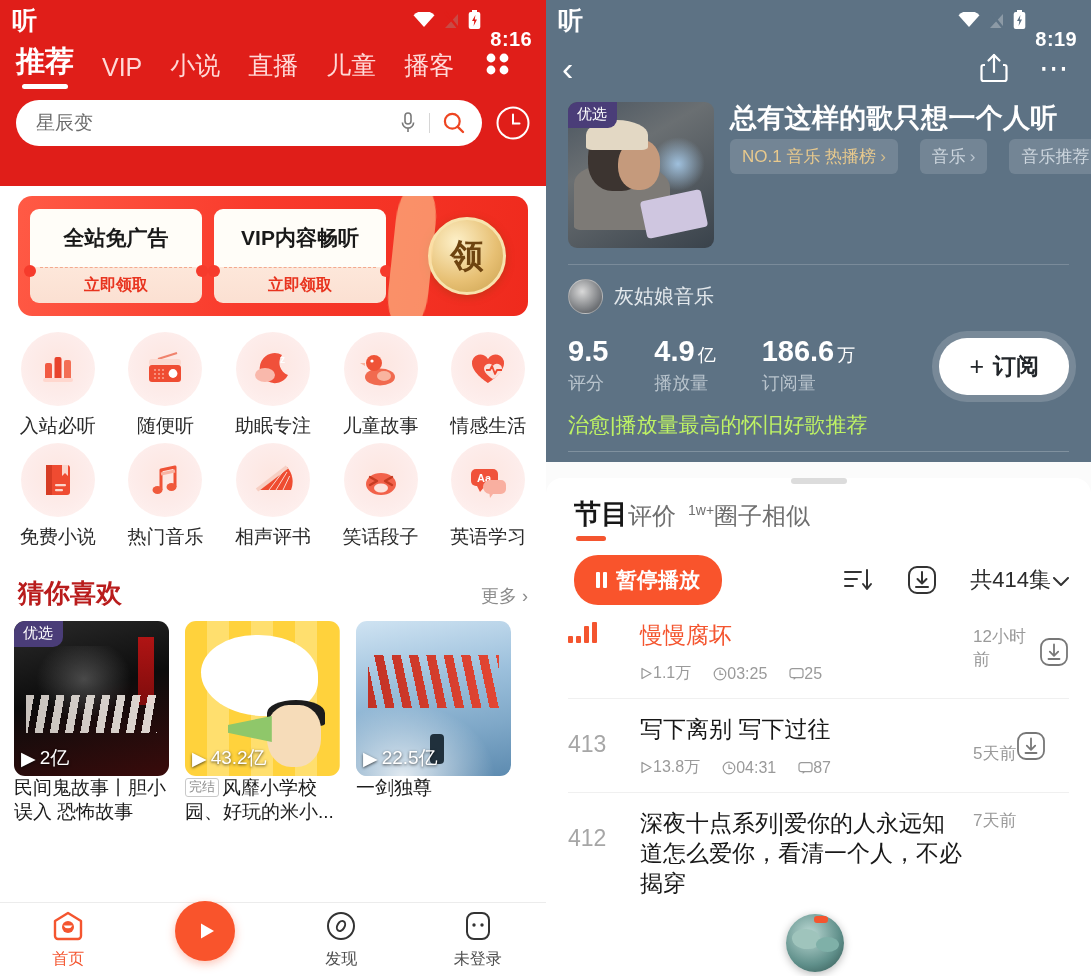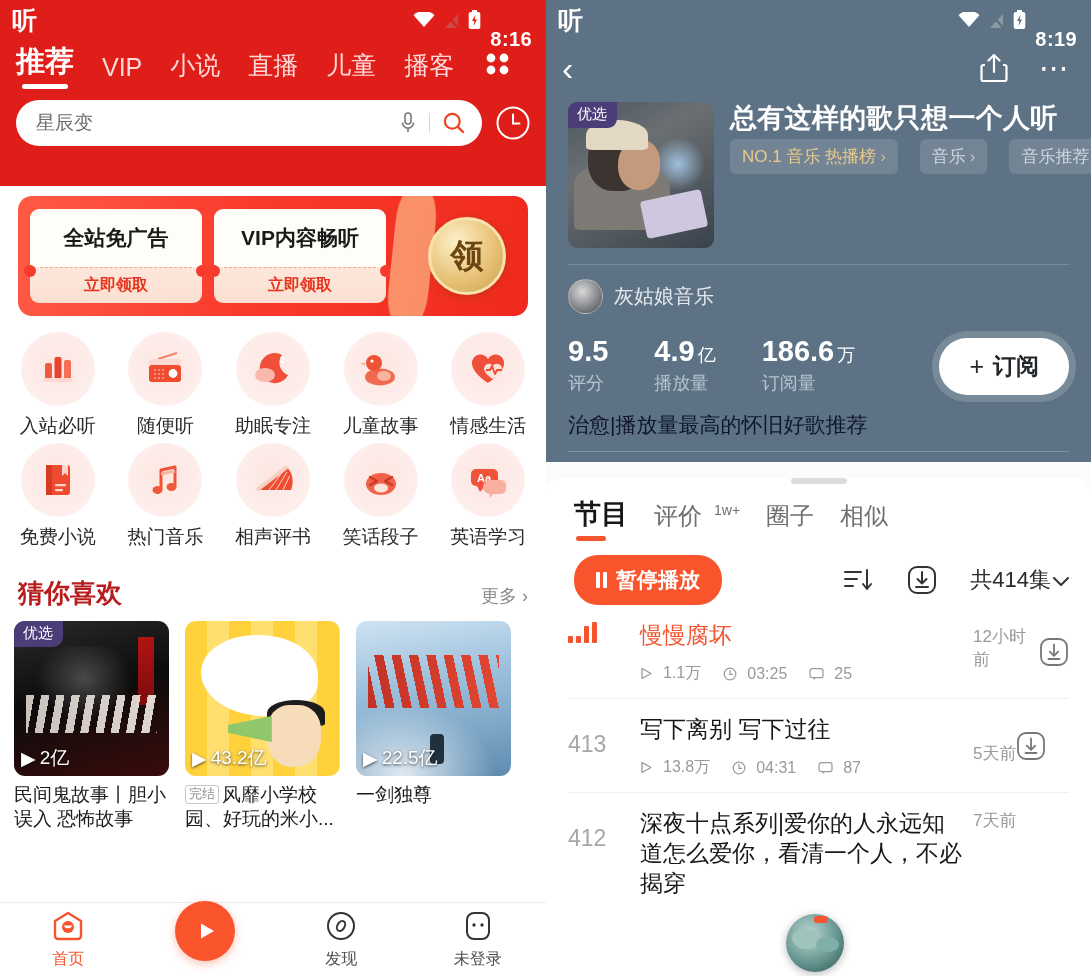--- a/index.html
+++ b/index.html
@@ -120,21 +120,21 @@
   .badge-you {
     position: absolute; left: 0; top: 0; background: #4a3d78; color: #fff;
     font-size: 15px; padding: 3px 10px 4px 9px; border-radius: 10px 0 10px 0;
     font-weight: 500;
   }
   .play-count {
     position: absolute; left: 7px; bottom: 5px; color: #fff; font-size: 19px;
     display: flex; align-items: center; gap: 4px; text-shadow: 0 1px 3px rgba(0,0,0,.7);
   }
   .card-title {
-    margin-top: 7px; font-size: 19px; color: #1c1c1c; line-height: 1.28;
+    font-size: 19px; color: #1c1c1c; line-height: 1.28;
     max-height: 50px; overflow: hidden;
   }
   .tag-done {
     display: inline-block; border: 1px solid #c9c9c9; border-radius: 3px; color: #8e8e8e;
     font-size: 13px; padding: 0 3px; vertical-align: 3px; margin-right: 3px;
   }
   
   .art1 { background: linear-gradient(165deg,#2b2b2b,#0c0c0c 45%,#3a0b0b 100%); }
   .art1::before{ content:""; position:absolute; left:14%; top:16%; width:62%; height:48%;
     background: radial-gradient(ellipse at 50% 45%, rgba(120,120,120,.55), rgba(20,20,20,0) 70%); }
@@ -239,34 +239,34 @@
   .stat-l { font-size: 18px; color: #b9c4cd; margin-top: 5px; }
   .sub-btn {
     margin-left: auto; margin-top: 2px;
     background: #fff; color: #22262a; font-size: 23px; font-weight: 700;
     padding: 13px 30px; border-radius: 28px; cursor: pointer;
     box-shadow: 0 0 0 7px rgba(255,255,255,.17);
     display: flex; align-items: center; gap: 9px;
   }
   .sub-btn .plus { font-weight: 400; font-size: 25px; }
   .desc-row {
-    padding: 16px 22px 0 22px; font-size: 21px; color: #0f172a;
+    padding: 16px 22px 0 22px; font-size: 21px; color: #bef264;
   }
   .desc-underline { height:1px; background: rgba(255,255,255,.22); margin: 12px 22px 0 22px; }
 
   
   .sheet {
     background: #fff; border-radius: 16px 16px 0 0; margin-top: 16px;
     position: relative; height: 100%;
   }
   .grabber {
     width: 56px; height: 6px; border-radius: 3px; background: #dcdcdc;
     margin: 11px auto 0 auto;
   }
-  .tabs2 { display: flex; align-items: flex-end; gap: 26px; padding: 12px 0 0 28px; }
+  .tabs2 { display: flex; align-items: flex-end; padding: 12px 0 0 28px; }
   .tab2 { font-size: 24px; color: #6f6f6f; position: relative; padding-bottom: 11px; cursor: pointer; }
   .tab2.active { font-size: 27px; font-weight: 700; color: #161616; }
   .tab2.active::after {
     content: ""; position: absolute; left: 2px; width: 30px; bottom: 2px; height: 5px;
     background: #f4552f; border-radius: 3px;
   }
   .tab2 sup { font-size: 14px; vertical-align: super; margin-left: 12px; }
 
   .ctrl-row { display: flex; align-items: center; padding: 12px 22px 0 28px; }
   .play-all {
@@ -287,21 +287,21 @@
   }
   .ep-num {
     width: 72px; flex: none; font-size: 23px; color: #a6a6a6; padding-top: 16px; text-align: left;
   }
   .eqbars { display: flex; align-items: flex-end; gap: 3px; height: 22px; padding-top: 16px; width: 72px; }
   .eqbars i { width: 5px; background: #f4552f; display: block; border-radius: 1px; }
   .ep-body { flex: 1; min-width: 0; padding-right: 10px; }
   .ep-title { font-size: 23px; color: #181818; line-height: 1.3; }
   .ep-title.playing { color: #f4552f; }
   .ep-meta { display: flex; align-items: center; gap: 22px; margin-top: 12px; font-size: 16px; color: #9a9a9a; }
-  .ep-meta span { display: flex; align-items: center; gap: 10px; }
+  .ep-meta span { display: flex; align-items: center; gap: 0; }
   .ep-right { flex: none; width: 96px; display: flex; flex-direction: row; align-items: flex-end; }
   .ep-time { font-size: 17px; color: #9a9a9a; }
   .dl-ic { margin-top: 16px; cursor: pointer; }
 
   .float-player {
     position: absolute; left: 240px; bottom: 4px;
     width: 58px; height: 58px; border-radius: 50%; overflow: hidden;
     background: radial-gradient(circle at 40% 35%, #bcd9d4, #5f8f8a 60%, #2f4f4c 100%);
     box-shadow: 0 2px 8px rgba(0,0,0,.28); cursor: pointer; z-index: 5;
   }

